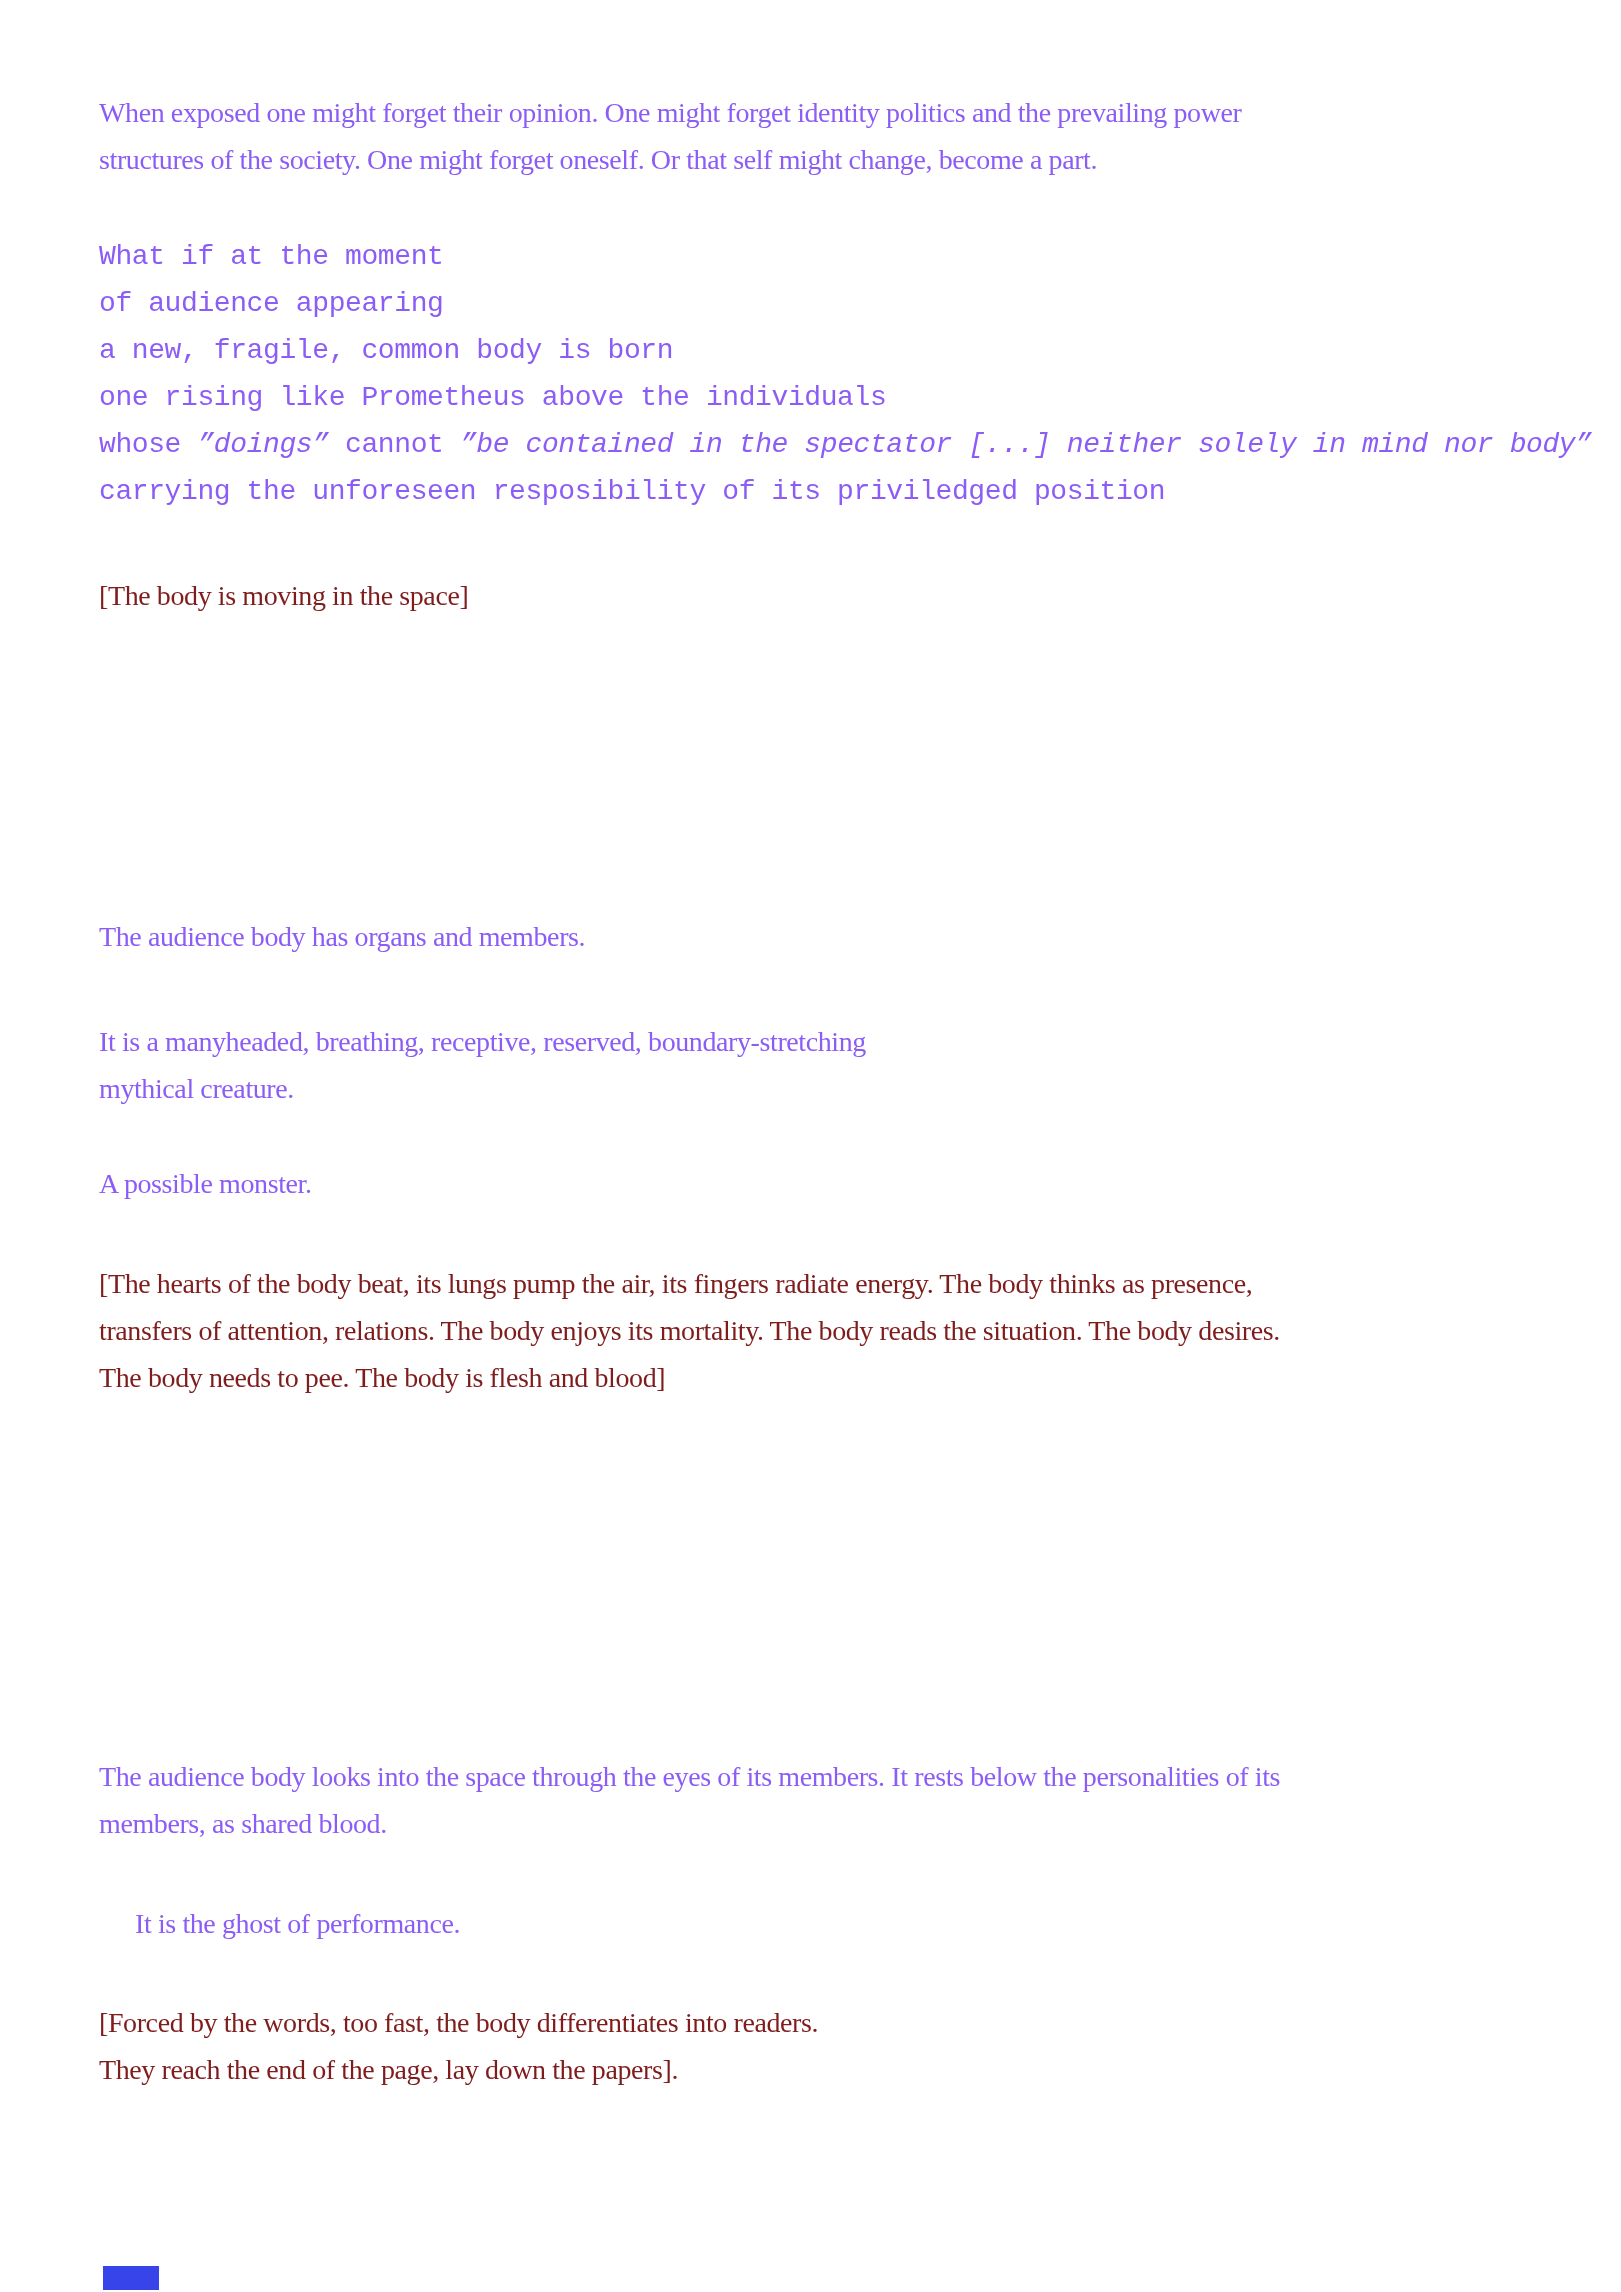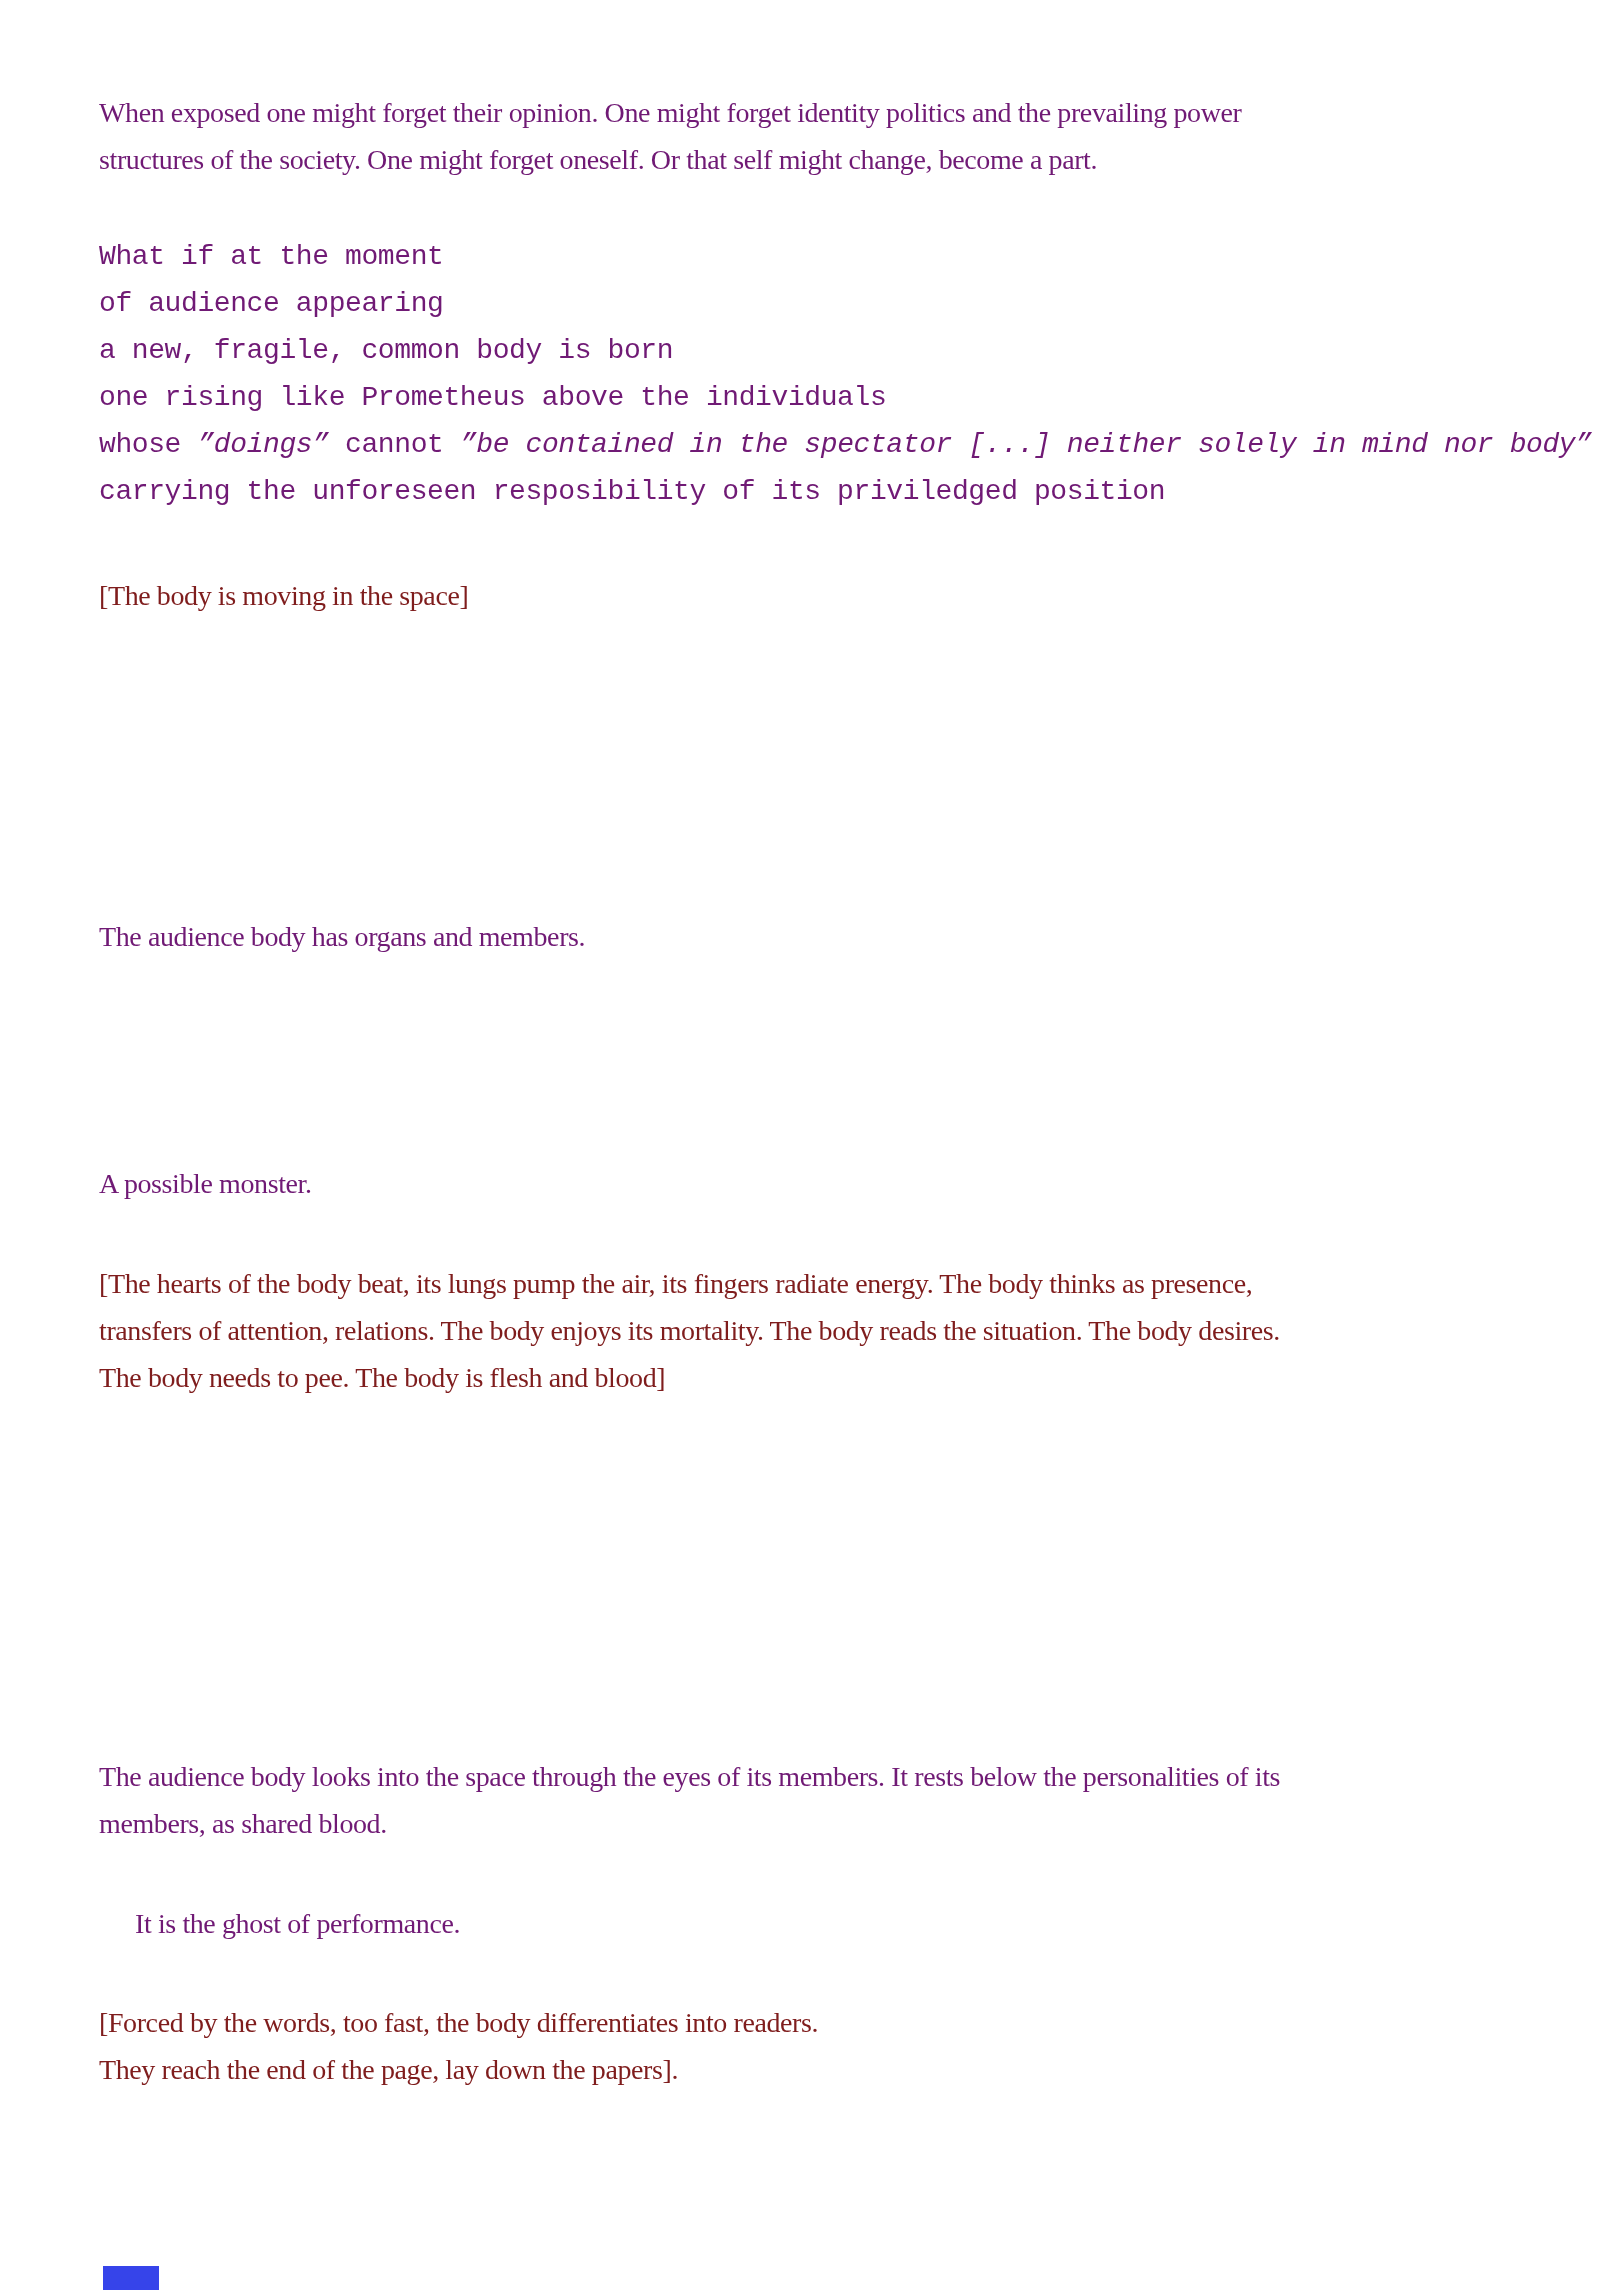--- a/index.html
+++ b/index.html
@@ -14,21 +14,21 @@
     background: #ffffff;
     overflow: hidden;
     font-family: "Liberation Serif", "DejaVu Serif", serif;
   }
   .tblock {
     position: absolute;
     left: 99px;
     font-size: 28px;
     line-height: 47px;
     letter-spacing: -0.4px;
-    color: #701a75;
+    color: #8b5cf6;
     white-space: nowrap;
   }
   .tblock em, .tblock i {
     font-style: italic;
   }
   .red {
     color: #7f1d1d;
   }
   .b-intro    { top: 89px; }
   .b-poem     { top: 233px; font-family: Liberation Mono, monospace; }
@@ -55,20 +55,21 @@
 <div class="page">
 
   <div class="tblock b-intro"><span>When exposed one might forget their opinion. One might forget identity politics and the prevailing power</span><br><span>structures of the society. One might forget oneself. Or that self might change, become a part.</span></div>
 
   <div class="tblock b-poem"><span>What if at the moment</span><br><span>of audience appearing</span><br><span>a new, fragile, common body is born</span><br><span>one rising like Prometheus above the individuals</span><br><span>whose </span><i>”doings”</i><span> cannot </span><i>”be contained in the spectator [...] neither solely in mind nor body”</i><br><span>carrying the unforeseen resposibility of its priviledged position</span></div>
 
   <div class="tblock red b-stage1"><span>[The body is moving in the space]</span></div>
 
   <div class="tblock b-organs"><span>The audience body has organs and members.</span></div>
 
+  <div class="tblock b-creature"><span>It is a manyheaded, breathing, receptive, reserved, boundary-stretching</span><br><span>mythical creature.</span></div>
 
   <div class="tblock b-monster"><span>A possible monster.</span></div>
 
   <div class="tblock red b-stage2"><span>[The hearts of the body beat, its lungs pump the air, its fingers radiate energy. The body thinks as presence,</span><br><span>transfers of attention, relations. The body enjoys its mortality. The body reads the situation. The body desires.</span><br><span>The body needs to pee. The body is flesh and blood]</span></div>
 
   <div class="tblock b-looks"><span>The audience body looks into the space through the eyes of its members. It rests below the personalities of its</span><br><span>members, as shared blood.</span></div>
 
   <div class="tblock b-ghost"><span>It is the ghost of performance.</span></div>
 
   <div class="tblock red b-stage3"><span>[Forced by the words, too fast, the body differentiates into readers.</span><br><span>They reach the end of the page, lay down the papers].</span></div>

